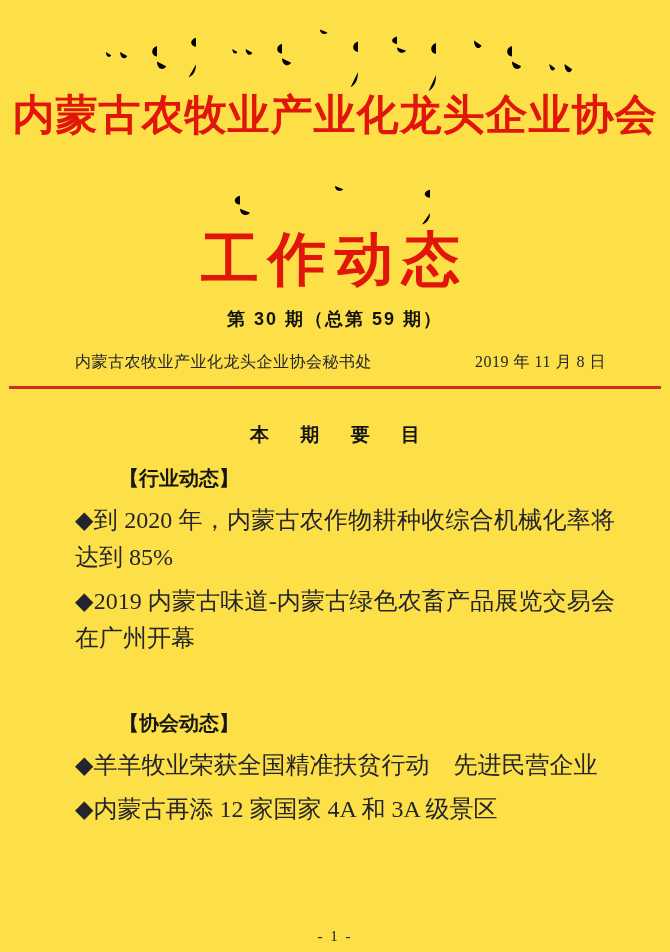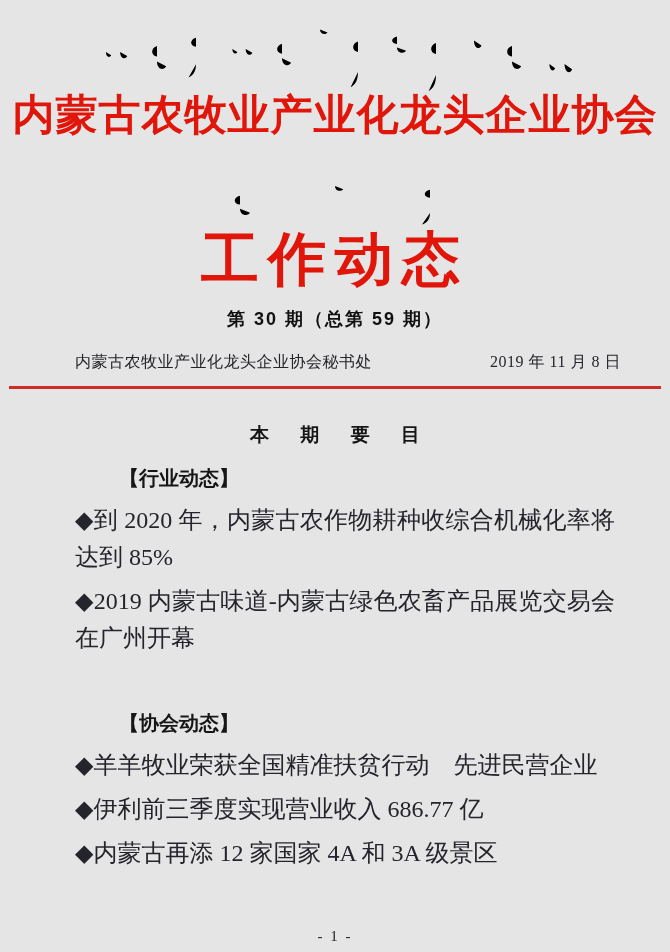--- a/index.html
+++ b/index.html
@@ -1,21 +1,21 @@
 <!DOCTYPE html>
 <html><head>
 <meta charset="utf-8">
 <style>
   * { margin:0; padding:0; box-sizing:border-box; }
   html,body { background:#888; }
   .page {
     position:relative;
     width:670px; height:952px;
     margin:0 auto;
-    background:#e5e5e5;
+    background:#fde047;
     font-family:"Liberation Serif","DejaVu Serif",serif;
     color:#222222;
     overflow:hidden;
   }
   
   .mg-row {
     display:flex; justify-content:center; align-items:flex-start;
   }
   .mg-row-1 { margin-top:13px; height:80px; gap:17px; }
   .mg-row-2 { margin-top:24px; height:58px; gap:72px; }
@@ -42,21 +42,21 @@
   .issue-info {
     margin-top:16px;
     text-align:center;
     font-family:"Liberation Sans","DejaVu Sans",sans-serif;
     font-size:18px; font-weight:700;
     letter-spacing:2px;
     color:#111;
   }
   .pub-line {
     margin-top:21px;
-    padding:0 49px 0 75px;
+    padding:0 64px 0 75px;
     display:flex; justify-content:space-between; align-items:baseline;
     font-size:16px; color:#24242c;
     letter-spacing:0.5px;
   }
   .red-rule {
     margin:13px 9px 0 9px;
     border:none;
     border-top:3px solid #cf2c26;
     height:0;
   }
@@ -185,20 +185,19 @@
 
   <div class="toc">
     <div class="toc-section">
       <div class="toc-heading">【行业动态】</div>
       <div class="toc-item">◆到 2020 年，内蒙古农作物耕种收综合机械化率将达到 85%</div>
       <div class="toc-item">◆2019 内蒙古味道-内蒙古绿色农畜产品展览交易会在广州开幕</div>
     </div>
     <div class="toc-section toc-section-2">
       <div class="toc-heading">【协会动态】</div>
       <div class="toc-item">◆羊羊牧业荣获全国精准扶贫行动　先进民营企业</div>
-      <div class="toc-item">◆伊利前三季度实现营业收入 686.77 亿</div>
       <div class="toc-item">◆内蒙古再添 12 家国家 4A 和 3A 级景区</div>
     </div>
   </div>
 
   <div class="page-number">- 1 -</div>
 
 </div>
 
 </body></html>

